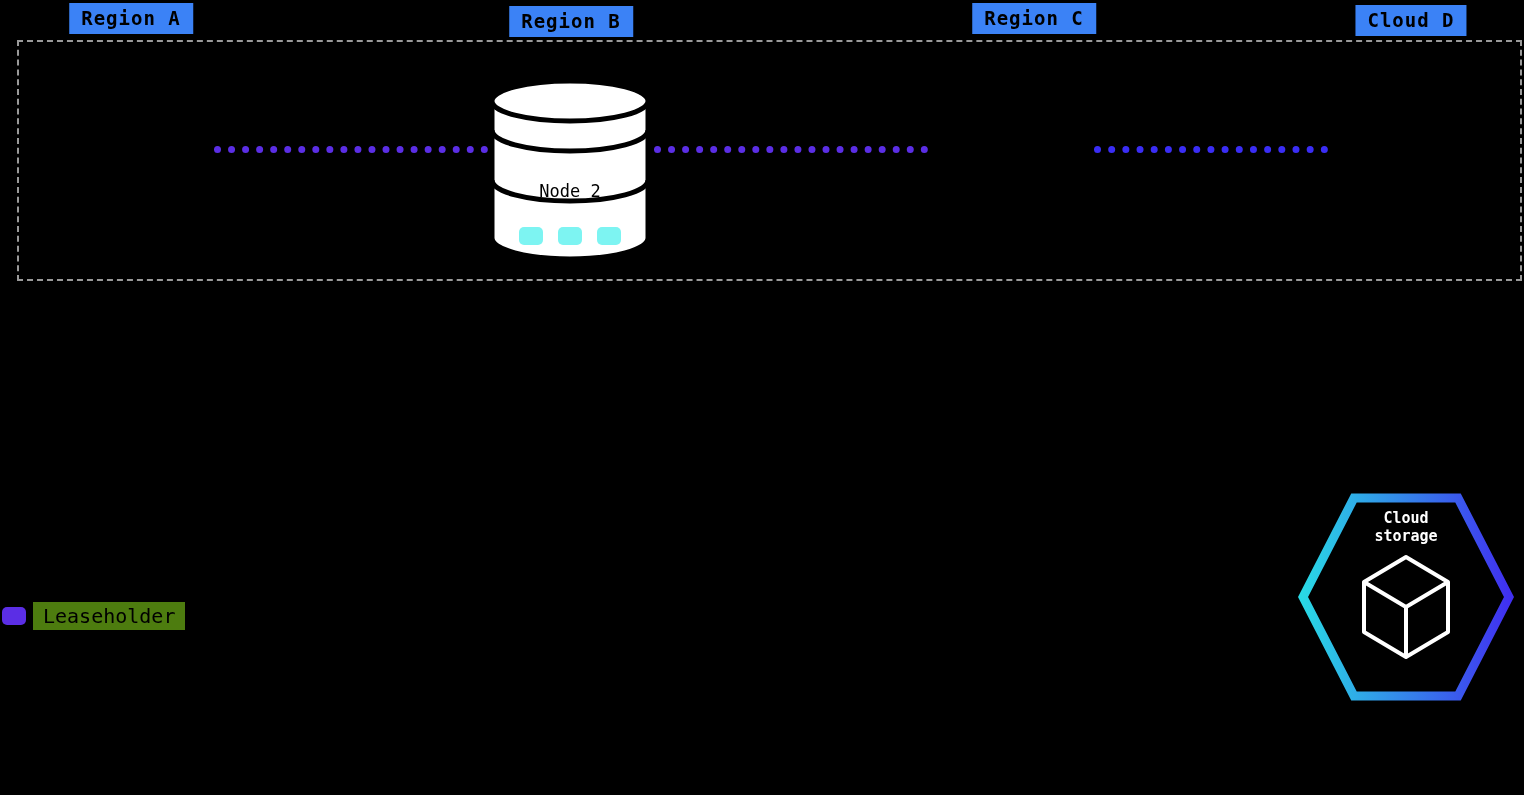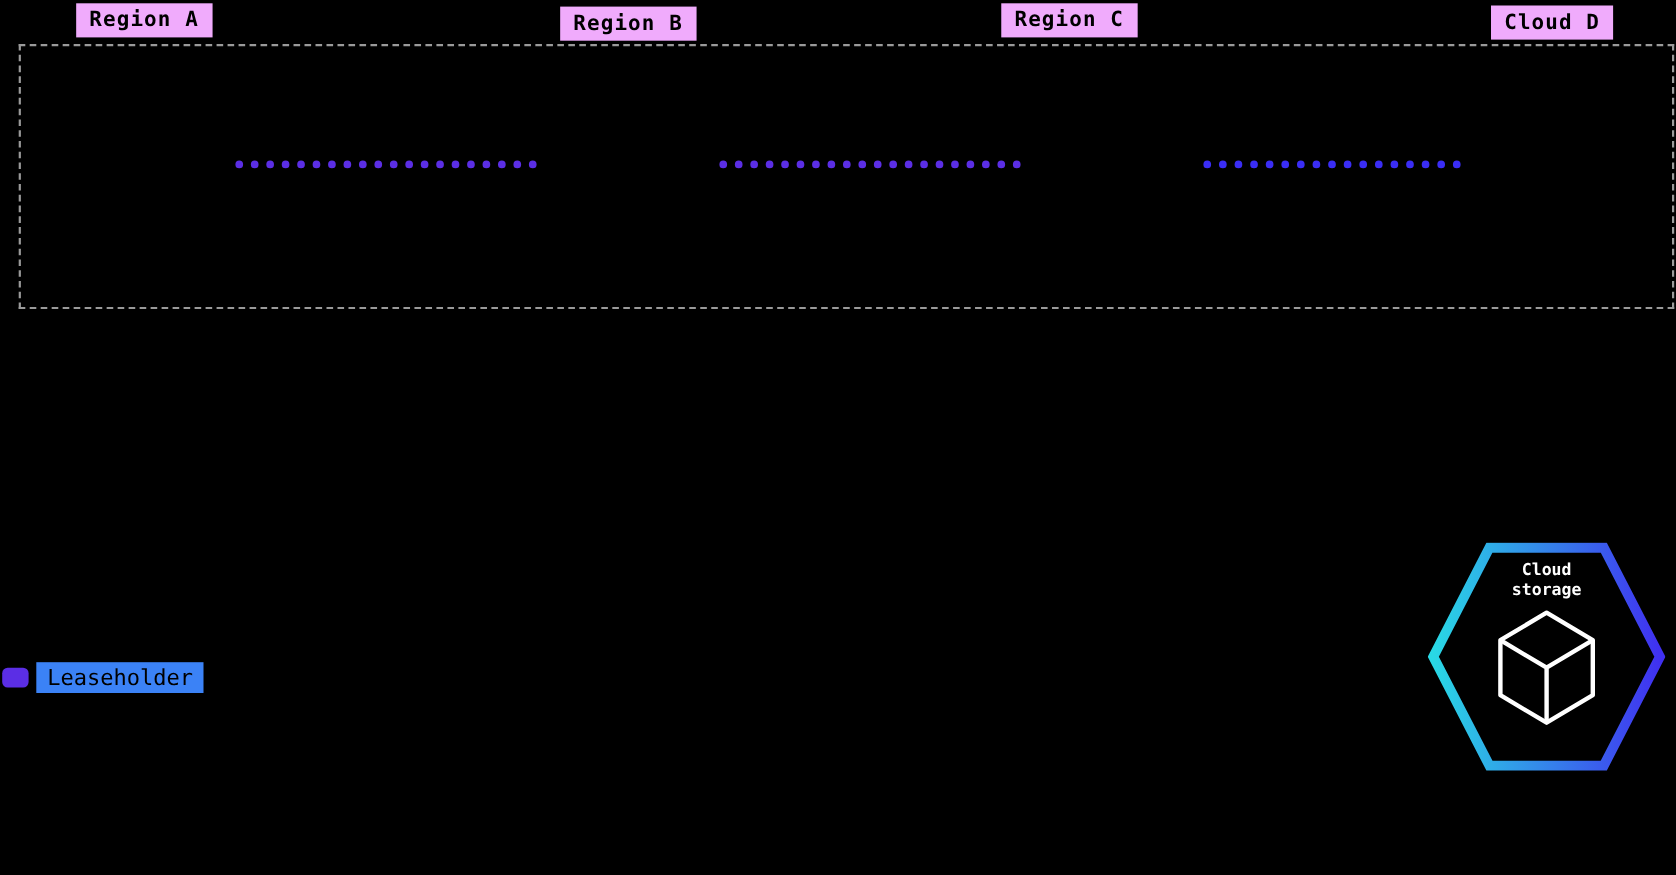--- a/index.html
+++ b/index.html
@@ -10,21 +10,21 @@
     position: relative;
     overflow: hidden;
   }
   .stage { position: absolute; inset: 0; }
 
   
   .region-label {
     position: absolute;
     top: 3px;
     transform: translateX(-50%);
-    background: #f0abfc;
+    background: #3b82f6;
     color: #000;
     font-weight: bold;
     font-size: 19px;
     line-height: 21px;
     padding: 5px 12px;
     letter-spacing: 1px;
     white-space: nowrap;
   }
 
   
@@ -61,21 +61,21 @@
   .connector { position: absolute; top: 146px; height: 0; border-top: 7px dotted #5b2ee5; }
   .connector.ab { left: 214px;  width: 274px; }
   .connector.bc { left: 654px;  width: 274px; }
   .connector.cd { left: 1094px; width: 234px; border-top-color: #3a2df5; }
 
   
   .legend { position: absolute; left: 2px; top: 602px; }
   .legend-item { display: flex; align-items: center; height: 28px; margin-bottom: 11px; }
   .legend-item .chip { margin-right: 7px; flex: 0 0 auto; }
   .legend-label {
-    background: #3b82f6;
+    background: #4d7c0f;
     color: #000;
     font-size: 20px;
     line-height: 24px;
     padding: 2px 10px;
     white-space: nowrap;
   }
 
   
   .cloud { position: absolute; left: 1298px; top: 493px; width: 216px; height: 232px; }
   .cloud svg { position: absolute; left: 0; top: 0; }
@@ -89,30 +89,44 @@
     line-height: 18px;
   }
 </style>
 </head>
 <body>
 
 <div class="stage">
 
   <div class="region-label" style="left:131px">Region A</div>
   <div class="region-label" style="left:571px; top:6px">Region B</div>
-  <div class="region-label" style="left:972px">Region C</div>
+  <div class="region-label" style="left:1034px">Region C</div>
   <div class="region-label" style="left:1411px; top:5px">Cloud D</div>
 
   <div class="dashed-box"></div>
 
   <div class="connector ab"></div>
   <div class="connector bc"></div>
   <div class="connector cd"></div>
 
 
+  <div class="node" style="left:489px">
+    <svg class="cyl" width="162" height="184" viewBox="0 0 162 184">
+      <path d="M3 23 V160 A78 21 0 0 0 159 160 V23" fill="#fff" stroke="#000" stroke-width="5"></path>
+      <ellipse cx="81" cy="23" rx="78" ry="20" fill="#fff" stroke="#000" stroke-width="5"></ellipse>
+      <path d="M3 52 A78 21 0 0 0 159 52" fill="none" stroke="#000" stroke-width="5"></path>
+      <path d="M3 102 A78 21 0 0 0 159 102" fill="none" stroke="#000" stroke-width="5"></path>
+    </svg>
+    <div class="node-label">Node 2</div>
+    <div class="chips">
+      <div class="chip replica"></div>
+      <div class="chip replica"></div>
+      <div class="chip replica"></div>
+    </div>
+  </div>
 
 
 
   <div class="legend">
     <div class="legend-item">
       <div class="chip leaseholder"></div>
       <div class="legend-label">Leaseholder</div>
     </div>
   </div>
 

